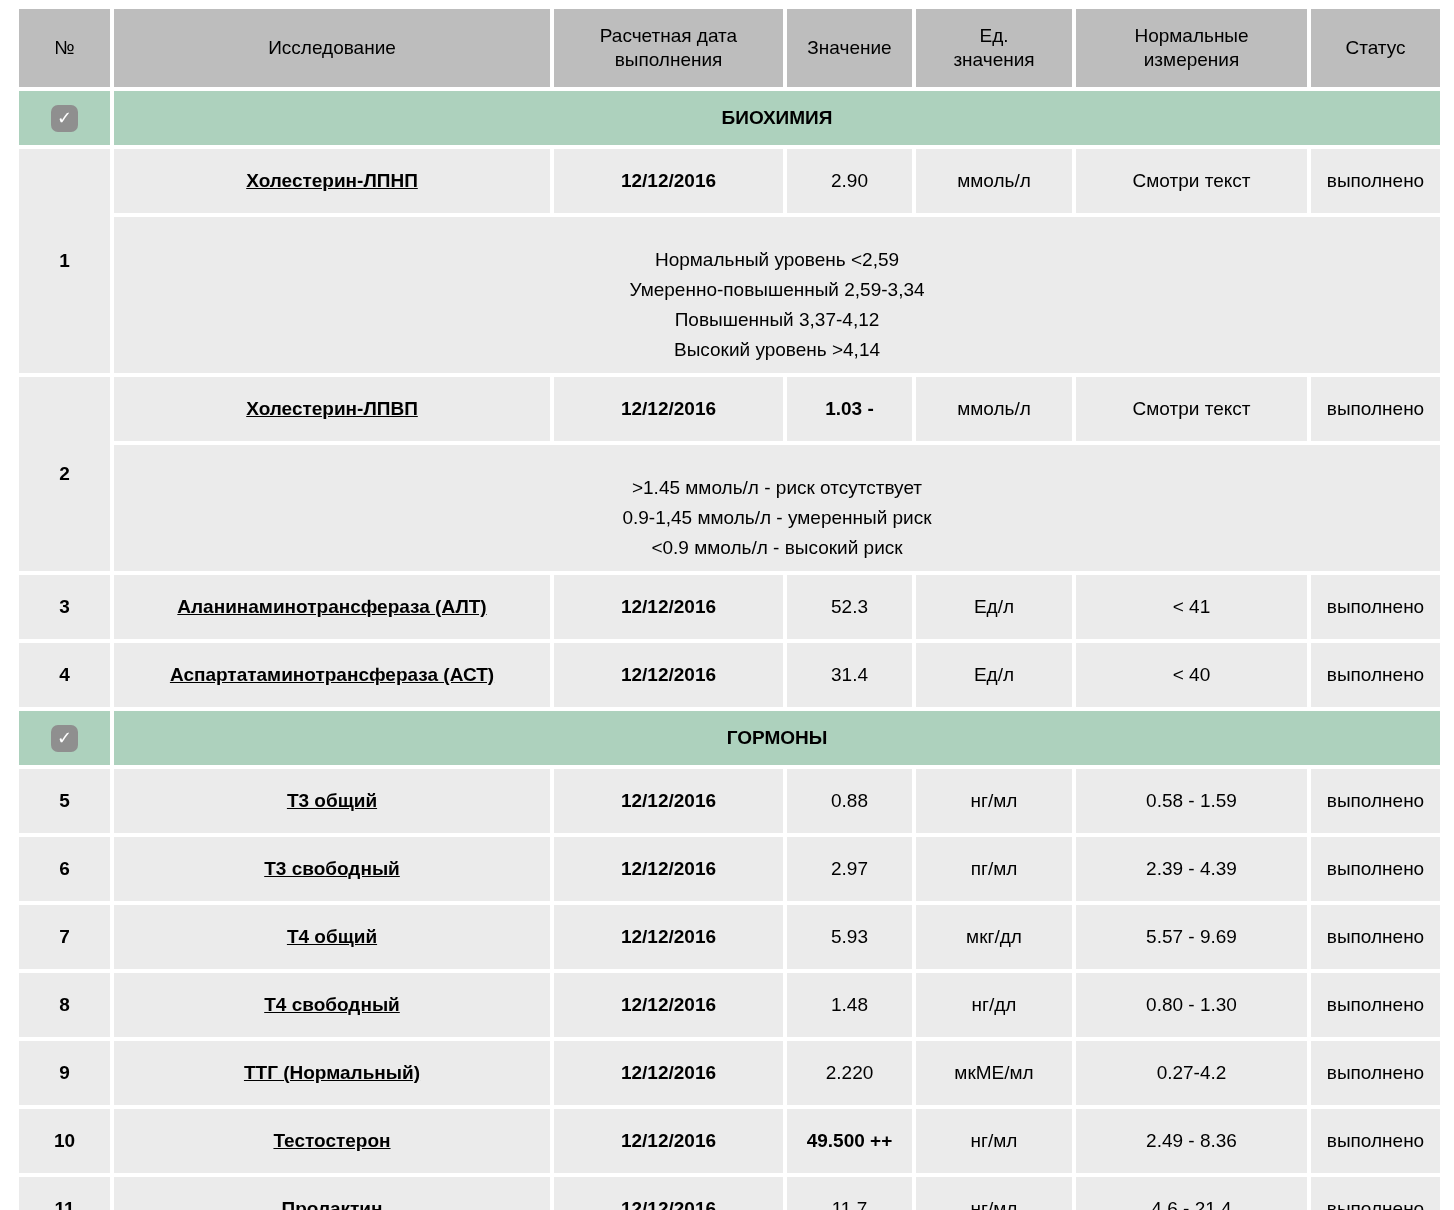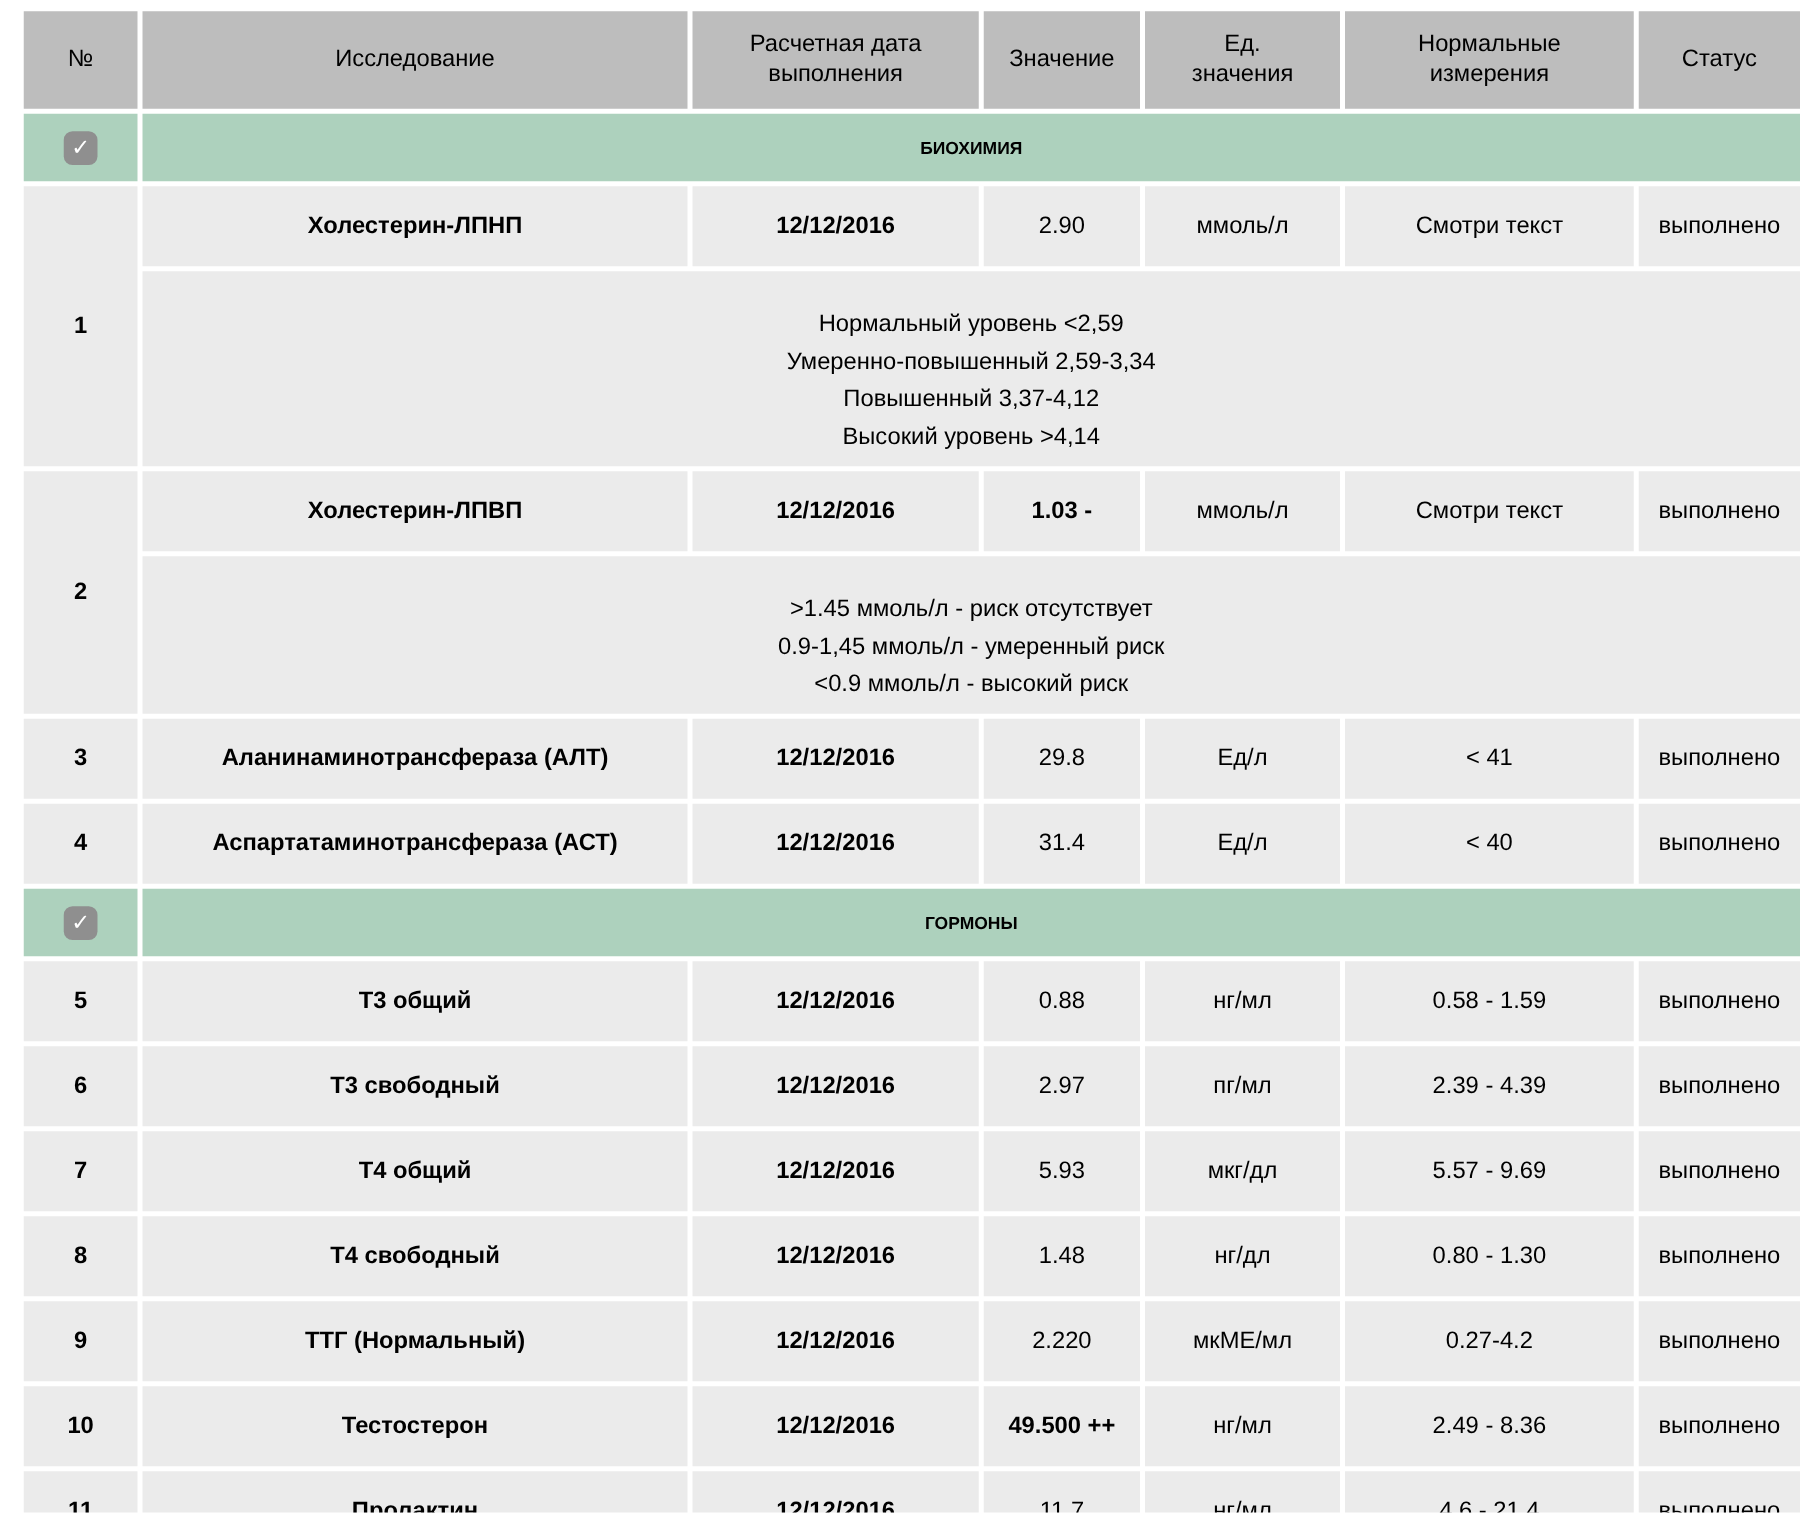--- a/index.html
+++ b/index.html
@@ -35,30 +35,30 @@
     padding: 0;
   }
   th {
     background: #bdbdbd;
     font-weight: 400;
     height: 78px;
     white-space: pre-line;
   }
   td.cell { background: #ebebeb; }
   tr.result-row td { height: 48px; }
-  td.name-cell { padding: 8px 20px; }
+  td.name-cell { padding: 8px 20px; text-decoration: underline; }
   .bold { font-weight: 700; }
 
   tr.section-row td {
     background: #add1bd;
     height: 54px;
   }
   td.section-title {
     font-weight: 700;
-    font-size: 14px;
+    font-size: 19px;
   }
   .checkbox {
     display: inline-flex;
     align-items: center;
     justify-content: center;
     width: 27px;
     height: 27px;
     border-radius: 7px;
     background: #8f8f8f;
     color: #ffffff;
@@ -136,21 +136,21 @@
         <td class="cell note-cell" colspan="6">
           <div>&gt;1.45 ммоль/л - риск отсутствует</div>
           <div>0.9-1,45 ммоль/л - умеренный риск</div>
           <div>&lt;0.9 ммоль/л - высокий риск</div>
         </td>
       </tr>
       <tr class="result-row">
         <td class="cell bold">3</td>
         <td class="cell name-cell bold">Аланинаминотрансфераза (АЛТ)</td>
         <td class="cell bold">12/12/2016</td>
-        <td class="cell">29.8</td>
+        <td class="cell">52.3</td>
         <td class="cell">Ед/л</td>
         <td class="cell">&lt; 41</td>
         <td class="cell">выполнено</td>
       </tr>
       <tr class="result-row">
         <td class="cell bold">4</td>
         <td class="cell name-cell bold">Аспартатаминотрансфераза (АСТ)</td>
         <td class="cell bold">12/12/2016</td>
         <td class="cell">31.4</td>
         <td class="cell">Ед/л</td>

